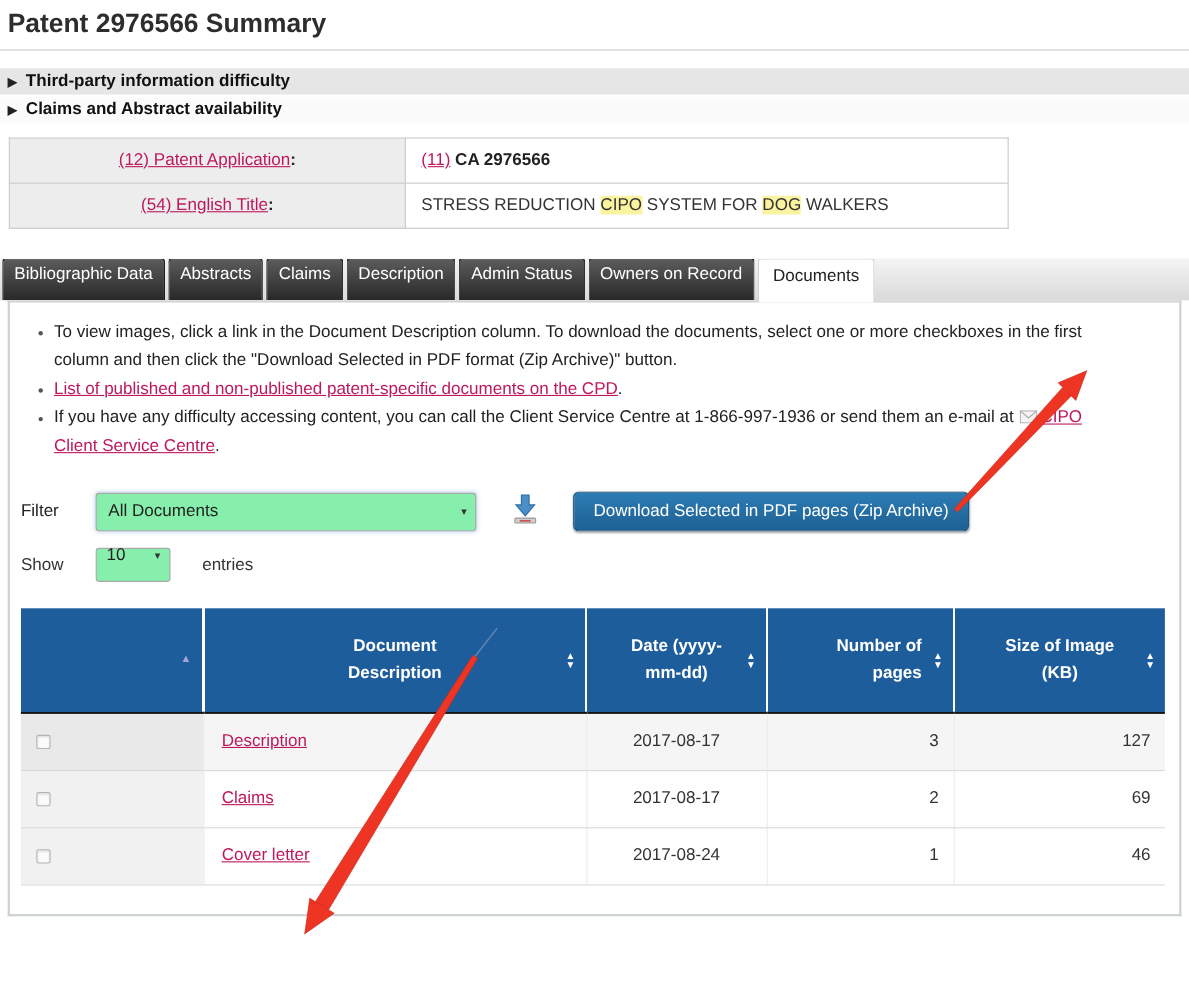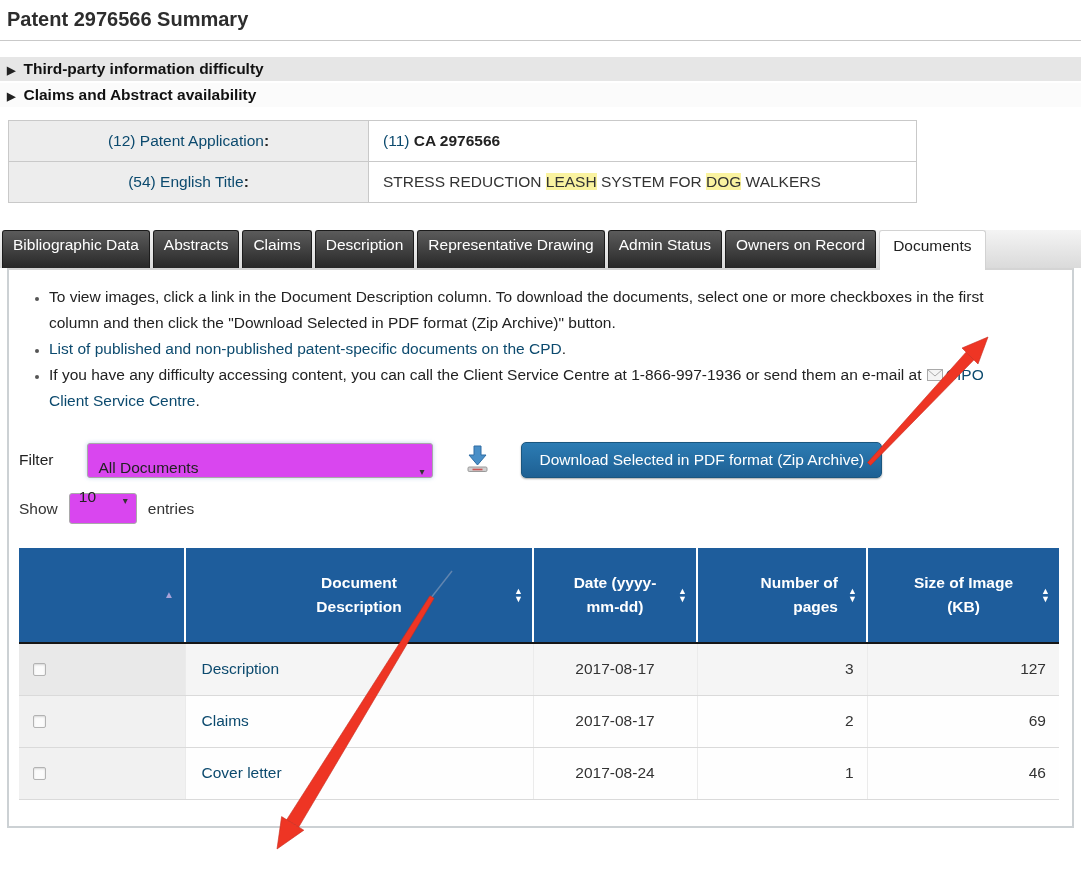--- a/index.html
+++ b/index.html
@@ -3,61 +3,61 @@
 <meta charset="utf-8">
 <style>
   * { box-sizing: border-box; }
   html,body { margin:0; padding:0; }
   body {
     width:1081px; height:892px; overflow:hidden; position:relative;
     background:#fff; color:#333;
     font-family:"Liberation Sans", sans-serif; font-size:15.5px;
   }
   
-  h1 { font-size:20px; margin:8px 0 0 7px; color:#2d2d2d; font-weight:bold; }
+  h1 { font-size:24px; margin:8px 0 0 7px; color:#2d2d2d; font-weight:bold; }
   .titlerule { border-top:1px solid #c9c9c9; margin-top:9px; }
   .notice { font-weight:bold; font-size:15.5px; padding:3px 0 3px 7px; color:#111; }
   .notice .tri { font-size:11px; margin-right:8px; color:#222; }
   .notice1 { background:#e6e6e6; margin-top:16px; }
   .notice2 { background:#fbfbfb; margin-top:2px; }
   
   .infotable { border-collapse:collapse; margin:13px 0 0 8px; width:909px; }
   .infotable td { border:1px solid #c9c9c9; padding:11px 14px; vertical-align:middle; }
   .infotable td.lab { background:#ededed; width:360px; text-align:center; }
-  a.glink, a.glink:visited { color:#0c4a6e; cursor:pointer; }
+  a.glink, a.glink:visited { color:#be185d; text-decoration:underline; cursor:pointer; }
   .bold { font-weight:bold; color:#222; }
   .hl { background:#faf3a0; }
   
   .tabstrip { margin-top:27px; height:38px; background:linear-gradient(#f4f4f4,#dadada);
     display:flex; padding-left:2px; position:relative; }
   .tab { background:linear-gradient(#5b5b5b,#282828); color:#fff; font-size:15.5px;
     padding:5px 10px 6px; margin-right:3px; border-radius:3px 3px 0 0;
     border:1px solid #1c1c1c; border-bottom:none; white-space:nowrap; cursor:pointer; }
   .tab.active { background:#fff; color:#222; border:1px solid #d2d2d2; border-bottom:none;
     position:relative; z-index:2; margin-bottom:-2px; padding:6px 13px 9px; }
   
   .panel { margin:0 7px; border:2px solid #ccd1d4; border-top:2px solid #d4d4d4;
     background:#fff; min-height:560px; position:relative; }
   ul.instructions { margin:14px 10px 0 16px; padding-left:24px; width:1000px;
     line-height:26px; color:#222; }
   ul.instructions li::marker { color:#555; font-size:12px; }
   .mail-icon svg { vertical-align:-1px; margin:0 3px 0 1px; }
   
   .filter-row { display:flex; align-items:center; margin:28px 0 0 10px;gap:22px; }
   .lbl { margin-right:12px; color:#222; }
-  .select { border:1px solid #a9a9a9; border-radius:3px; background:#d946ef; height:35px;
-    display:inline-flex; align-items:flex-end; position:relative; padding:0 26px 0 10px;
+  .select { border:1px solid #a9a9a9; border-radius:3px; background:#86efac; height:35px;
+    display:inline-flex; align-items:center; position:relative; padding:0 26px 0 10px;
     box-shadow:0 0 4px rgba(110,160,205,.45); cursor:pointer; color:#222; }
   .select .caret { position:absolute; right:8px; font-size:10px; color:#333; }
   .filter-select { width:346px; }
   .dl-icon { margin:0 9px 0 10px; cursor:pointer; }
   .btn { background:linear-gradient(#2c7cb4,#1e6093); color:#fff; font-size:15.5px;
     border:1px solid #1a567f; border-radius:5px; padding:8px 17px; cursor:pointer;
     box-shadow:0 1px 2px rgba(0,0,0,.35); font-family:"Liberation Sans", sans-serif; }
-  .show-row { display:flex; align-items:center; margin:15px 0 0 10px; }
+  .show-row { display:flex; align-items:center; margin:15px 0 0 10px;gap:18px; }
   .show-select { width:68px; height:31px; padding:0 20px 17px 9px; margin:0 11px; box-shadow:none; }
   
   .doctable { margin:24px 0 0 10px; width:1040px; border-collapse:collapse; table-layout:fixed; }
   .doctable col.c1{width:166px;} .doctable col.c2{width:348px;} .doctable col.c3{width:164px;}
   .doctable col.c4{width:170px;} .doctable col.c5{width:192px;}
   .doctable th { background:#1e5d9c; color:#fff; font-weight:bold; text-align:center;
     vertical-align:middle; height:95px; position:relative; border-right:2px solid #fff;
     border-bottom:2px solid #161616; cursor:pointer; line-height:24px; }
   .doctable th:last-child { border-right:none; }
   .hdr { display:inline-block; }
@@ -92,31 +92,30 @@
 </div>
 
 <table class="infotable">
   <tbody>
       <tr>
     <td class="lab"><a class="glink">(12) Patent Application</a><span class="bold">:</span></td>
     <td><a class="glink">(11)</a> <span class="bold">CA 2976566</span></td>
   </tr>
   <tr>
     <td class="lab"><a class="glink">(54) English Title</a><span class="bold">:</span></td>
-    <td><span>STRESS REDUCTION </span><span class="hl">LEASH</span><span> SYSTEM FOR </span><span class="hl">DOG</span><span> WALKERS</span></td>
+    <td><span>STRESS REDUCTION </span><span class="hl">CIPO</span><span> SYSTEM FOR </span><span class="hl">DOG</span><span> WALKERS</span></td>
   </tr>
 </tbody>
   </table>
 
 <div class="tabstrip">
   <div class="tab">Bibliographic Data</div>
   <div class="tab">Abstracts</div>
   <div class="tab">Claims</div>
   <div class="tab">Description</div>
-  <div class="tab">Representative Drawing</div>
   <div class="tab">Admin Status</div>
   <div class="tab">Owners on Record</div>
   <div class="tab active">Documents</div>
 </div>
 
 <div class="panel">
 
   <ul class="instructions">
     <li><span>To view images, click a link in the Document Description column. To download the documents, select one or more checkboxes in the first column and then click the "Download Selected in PDF format (Zip Archive)" button.</span></li>
     <li><a class="glink">List of published and non-published patent-specific documents on the CPD</a><span>.</span></li>
@@ -132,21 +131,21 @@
       <span>All Documents</span>
       <span class="caret">▾</span>
     </div>
     <span class="dl-icon">
       <svg width="25" height="29" viewBox="0 0 25 29">
         <path d="M9 2 h7 v9 h5 l-8.5 10 -8.5 -10 h5 z" fill="#4a8fc7" stroke="#2e6da4"></path>
         <rect x="3" y="23" width="19" height="4.5" rx="1.2" fill="#cfcfcf" stroke="#9a9a9a"></rect>
         <rect x="7.5" y="24.7" width="10" height="1.6" fill="#cc5555"></rect>
       </svg>
     </span>
-    <button class="btn">Download Selected in PDF format (Zip Archive)</button>
+    <button class="btn">Download Selected in PDF pages (Zip Archive)</button>
   </div>
 
   <div class="show-row">
     <span>Show</span>
     <div class="select show-select">
       <span>10</span>
       <span class="caret">▾</span>
     </div>
     <span>entries</span>
   </div>

